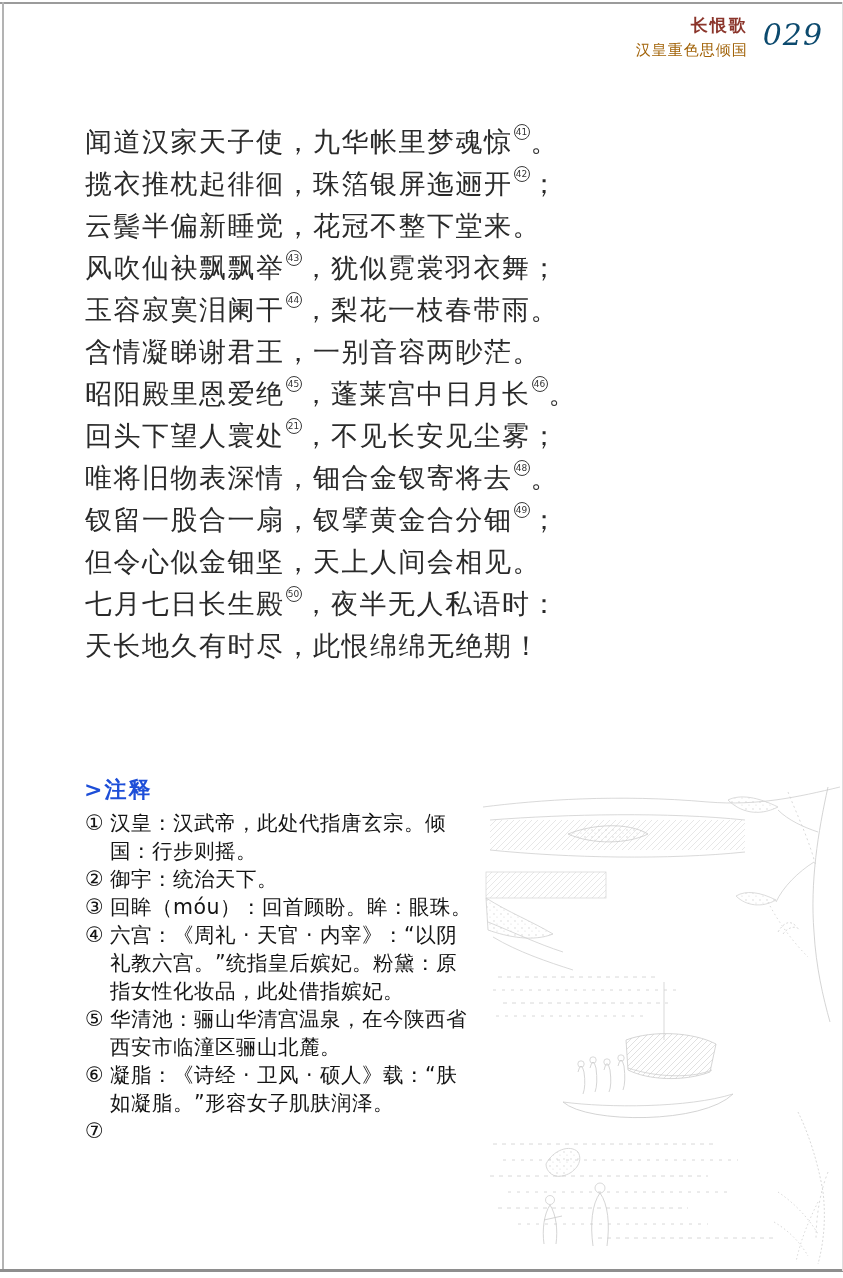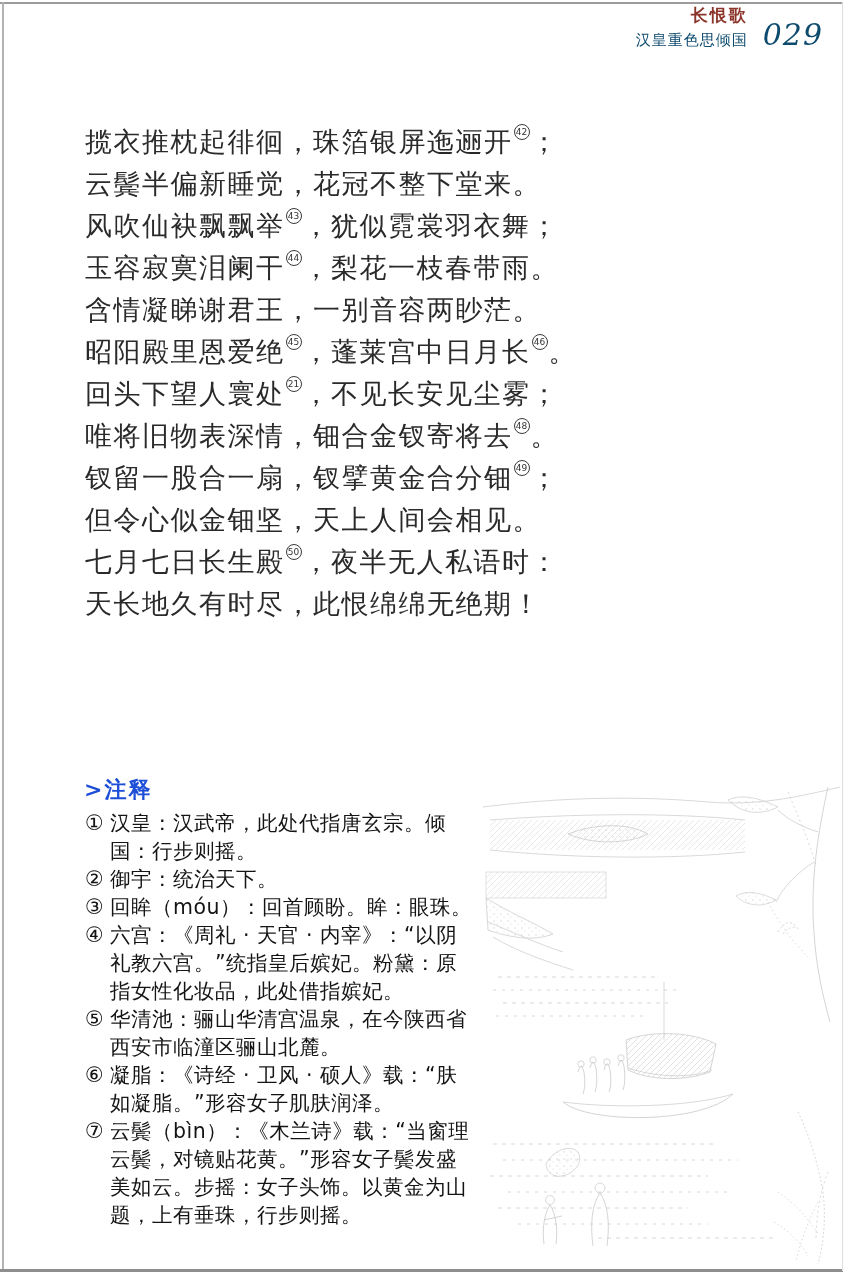--- a/index.html
+++ b/index.html
@@ -11,24 +11,24 @@
     color:#262626;
     overflow:hidden;
   }
   
   .edge-top    { position:absolute; left:0; top:2px;  width:843px; height:2px; background:#9b9b9b; }
   .edge-left   { position:absolute; left:2px; top:2px; width:2px; height:1269px; background:#b3b3b3; }
   .edge-bottom { position:absolute; left:0; top:1269px; width:843px; height:3px; background:#8e8e8e; }
   .edge-right  { position:absolute; right:0; top:2px; width:1px; height:1269px; background:#dedede; }
 
   
-  .header { position:absolute; top:0; right:20px; display:flex; align-items:flex-end; gap:15px; }
+  .header { position:absolute; top:10px; right:20px; display:flex; align-items:center; gap:15px; }
   .header .titles { text-align:right; padding-top:4px; }
   .book-title { font-size:17px; font-weight:bold; letter-spacing:2px; color:#8b352b; }
-  .chapter-subtitle { font-size:15px; letter-spacing:1px; color:#0c4a6e; margin-top:4px; }
+  .chapter-subtitle { font-size:15px; letter-spacing:1px; color:#a16207; margin-top:4px; }
   .page-number {
     font-family:"DejaVu Serif","Liberation Serif",serif;
     font-style:italic; font-size:30px; line-height:1;
     color:#0c4a6e; letter-spacing:1px;
   }
 
   
   .poem { position:absolute; left:85px; top:121px; width:540px; }
   .poem-line {
     font-size:27px; line-height:42px; height:42px;
@@ -62,20 +62,21 @@
 
 <div class="header">
   <div class="titles">
     <div class="book-title">长恨歌</div>
     <div class="chapter-subtitle">汉皇重色思倾国</div>
   </div>
   <div class="page-number">029</div>
 </div>
 
 <div class="poem">
+    <div class="poem-line">闻道汉家天子使，九华帐里梦魂惊<span class="circ">41</span>。</div>
     <div class="poem-line">揽衣推枕起徘徊，珠箔银屏迤逦开<span class="circ">42</span>；</div>
     <div class="poem-line">云鬓半偏新睡觉，花冠不整下堂来。</div>
     <div class="poem-line">风吹仙袂飘飘举<span class="circ">43</span>，犹似霓裳羽衣舞；</div>
     <div class="poem-line">玉容寂寞泪阑干<span class="circ">44</span>，梨花一枝春带雨。</div>
     <div class="poem-line">含情凝睇谢君王，一别音容两眇茫。</div>
     <div class="poem-line">昭阳殿里恩爱绝<span class="circ">45</span>，蓬莱宫中日月长<span class="circ">46</span>。</div>
     <div class="poem-line">回头下望人寰处<span class="circ">21</span>，不见长安见尘雾；</div>
     <div class="poem-line">唯将旧物表深情，钿合金钗寄将去<span class="circ">48</span>。</div>
     <div class="poem-line">钗留一股合一扇，钗擘黄金合分钿<span class="circ">49</span>；</div>
     <div class="poem-line">但令心似金钿坚，天上人间会相见。</div>
@@ -86,21 +87,21 @@
 <div class="notes-header">
   <span class="mark">&gt;</span><span>注释</span>
 </div>
 <div class="notes">
     <div class="note-item"><span class="note-num">①</span><span>汉皇：汉武帝，此处代指唐玄宗。倾国：行步则摇。</span></div>
     <div class="note-item"><span class="note-num">②</span><span>御宇：统治天下。</span></div>
     <div class="note-item"><span class="note-num">③</span><span>回眸（móu）：回首顾盼。眸：眼珠。</span></div>
     <div class="note-item"><span class="note-num">④</span><span>六宫：《周礼 · 天官 · 内宰》：“以阴礼教六宫。”统指皇后嫔妃。粉黛：原指女性化妆品，此处借指嫔妃。</span></div>
     <div class="note-item"><span class="note-num">⑤</span><span>华清池：骊山华清宫温泉，在今陕西省西安市临潼区骊山北麓。</span></div>
     <div class="note-item"><span class="note-num">⑥</span><span>凝脂：《诗经 · 卫风 · 硕人》载：“肤如凝脂。”形容女子肌肤润泽。</span></div>
-    <div class="note-item"><span class="note-num">⑦</span><span>云鬓（bìn）：《木兰诗》载：“当窗理云鬓，对镜贴花黄。”形容女子鬓发盛美如云。步摇：女子头饰。以黄金为山题，上有垂珠，行步则摇。</span></div>
+    <div class="note-item"><span class="note-num">⑦</span></div>
   </div>
 
 <svg class="illustration" viewBox="0 0 365 500" fill="none" xmlns="http://www.w3.org/2000/svg">
   <defs>
     <pattern id="hatch" width="6" height="6" patternUnits="userSpaceOnUse">
       <path d="M0 6 L6 0" stroke="#cccccc" stroke-width="0.7"></path>
     </pattern>
     <pattern id="dots" width="7" height="7" patternUnits="userSpaceOnUse">
       <circle cx="2" cy="2" r="0.7" fill="#c8c8c8"></circle>
       <circle cx="5" cy="5" r="0.6" fill="#cfcfcf"></circle>

